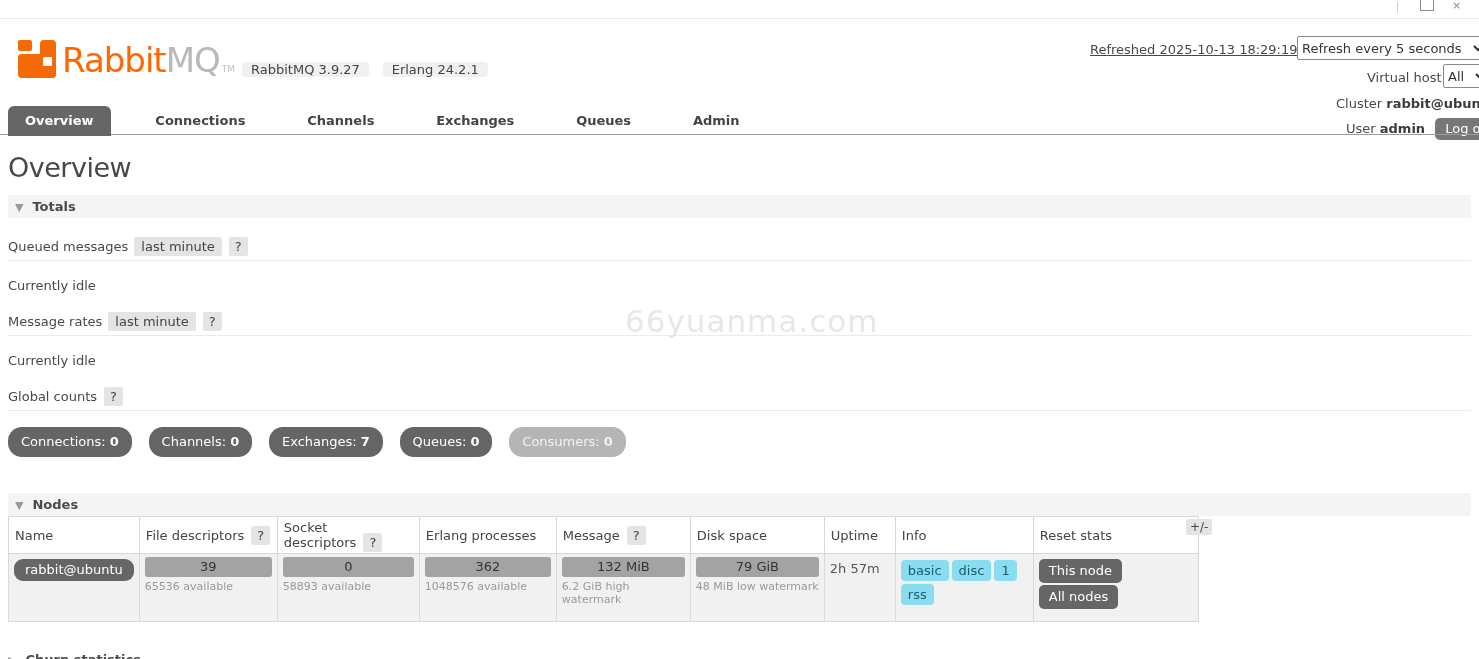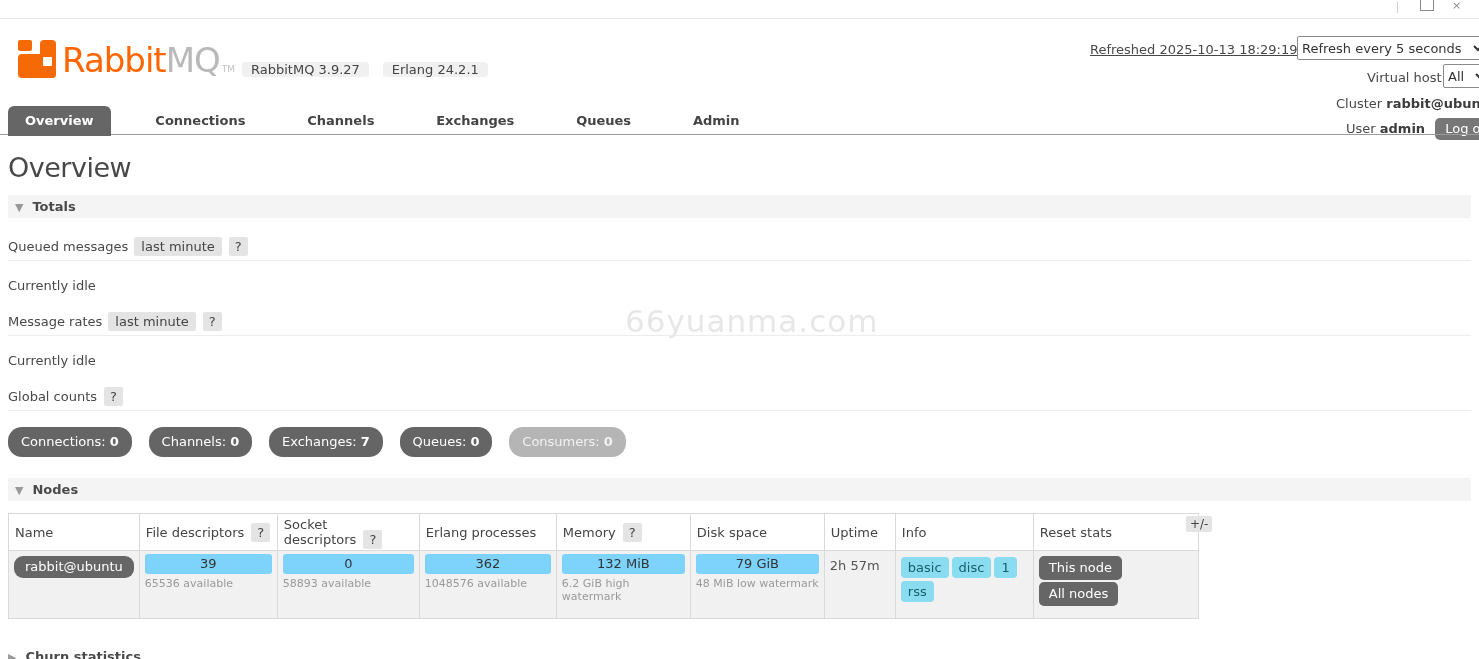--- a/index.html
+++ b/index.html
@@ -51,27 +51,27 @@
   .subhead { font-size:13px; color:#484848; border-bottom:1px solid #ececec; padding:0 0 6px 0; margin-top:21px; }
   .tag { background:#e4e4e4; border-radius:2px; padding:2px 7px; margin-left:6px; color:#444; }
   .help { background:#e4e4e4; border-radius:2px; padding:2px 6px; margin-left:7px; color:#444; cursor:pointer; }
   .idle-text { font-size:13px; color:#484848; margin-top:17px; }
 
   .count-badges { margin-top:16px; }
   .cbadge { display:inline-block; background:#656565; color:#fff; border-radius:14px; padding:7px 13px 8px; font-size:13px; margin-right:13px; cursor:pointer; }
   .cbadge b { margin-left:4px; }
   .cbadge.muted { background:#b5b5b5; color:#f2f2f2; }
 
-  .nodes-wrap { position:relative; margin-top:12px; }
+  .nodes-wrap { position:relative; }
   table.grid { border-collapse:collapse; font-size:13px; color:#444; }
   table.grid th, table.grid td { border:1px solid #d9d9d9; padding:3px 6px; text-align:left; font-weight:normal; }
   table.grid th { background:#fff; height:22px; }
   table.grid td { background:#f1f1f1; vertical-align:top; padding:3px 5px 12px; }
   .node-pill { display:inline-block; background:#666; color:#fff; border-radius:9px; padding:3px 11px 4px; margin-top:2px; }
-  .meter { background:#7dd3fc; border-radius:3px; text-align:center; padding:2px 0 3px; color:#333; }
+  .meter { background:#a3a3a3; border-radius:3px; text-align:center; padding:2px 0 3px; color:#333; }
   .meter-sub { color:#9a9a9a; font-size:11px; text-align:left; margin-top:3px; }
   .uptime-cell { color:#555; padding-top:7px !important; }
   .info-tag { display:inline-block; background:#8adcf0; color:#17606e; border-radius:4px; padding:3px 7px; margin:3px 3px 0 0; }
   .node-btn { display:inline-block; background:#666; color:#fff; border-radius:5px; padding:4px 10px 5px; margin:2px 4px 0 0; font-size:13px; cursor:pointer; }
   .plusminus { position:absolute; left:1178px; top:3px; background:#e4e4e4; border-radius:2px; padding:1px 4px; color:#444; cursor:pointer; }
 
   .churn-head { margin-top:30px; font-weight:bold; font-size:13px; color:#4a4a4a; }
 
   .watermark { position:absolute; left:625px; top:303px; font-size:31px; color:#e7e7e7; letter-spacing:1px; }
 </style>
@@ -149,21 +149,21 @@
   </div>
 
   <div class="count-badges">
     <span class="cbadge"><span>Connections:</span><b>0</b></span>
     <span class="cbadge"><span>Channels:</span><b>0</b></span>
     <span class="cbadge"><span>Exchanges:</span><b>7</b></span>
     <span class="cbadge"><span>Queues:</span><b>0</b></span>
     <span class="cbadge muted"><span>Consumers:</span><b>0</b></span>
   </div>
 
-  <div class="section-bar" style="margin-top:21px;">
+  <div class="section-bar" style="margin-top:36px;">
     <span class="arrow">▼</span><span>Nodes</span>
   </div>
 
   <div class="nodes-wrap">
     <table class="grid">
       <colgroup>
         <col style="width:114px">
           <col style="width:138px">
           <col style="width:142px">
           <col style="width:137px">
@@ -172,21 +172,21 @@
           <col style="width:71px">
           <col style="width:138px">
           <col style="width:165px">
       </colgroup>
       <thead>
         <tr>
           <th>Name</th>
           <th><span>File descriptors</span><span class="help">?</span></th>
           <th><span>Socket descriptors</span><span class="help">?</span></th>
           <th>Erlang processes</th>
-          <th><span>Memory</span><span class="help">?</span></th>
+          <th><span>Message</span><span class="help">?</span></th>
           <th>Disk space</th>
           <th>Uptime</th>
           <th>Info</th>
           <th>Reset stats</th>
         </tr>
       </thead>
       <tbody>
         <tr>
           <td><span class="node-pill">rabbit@ubuntu</span></td>
           <td>

